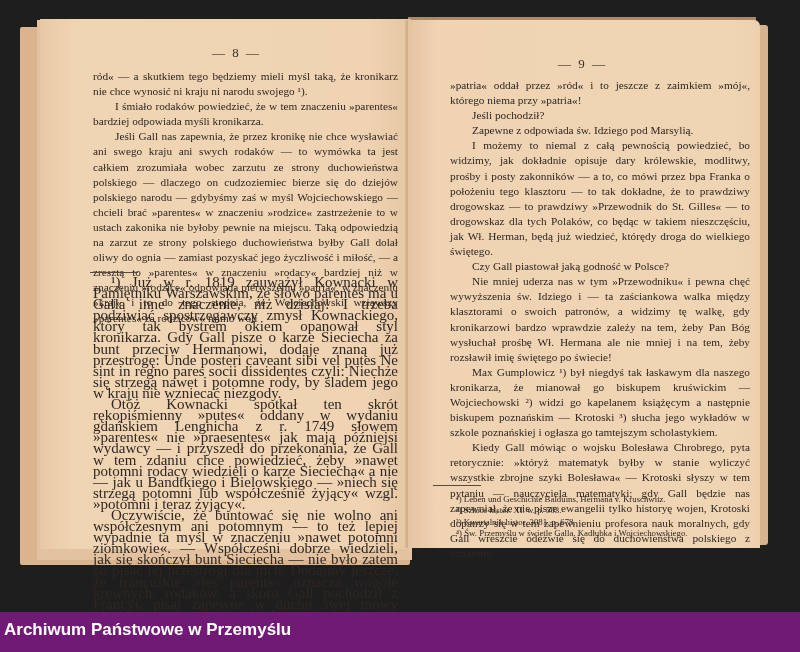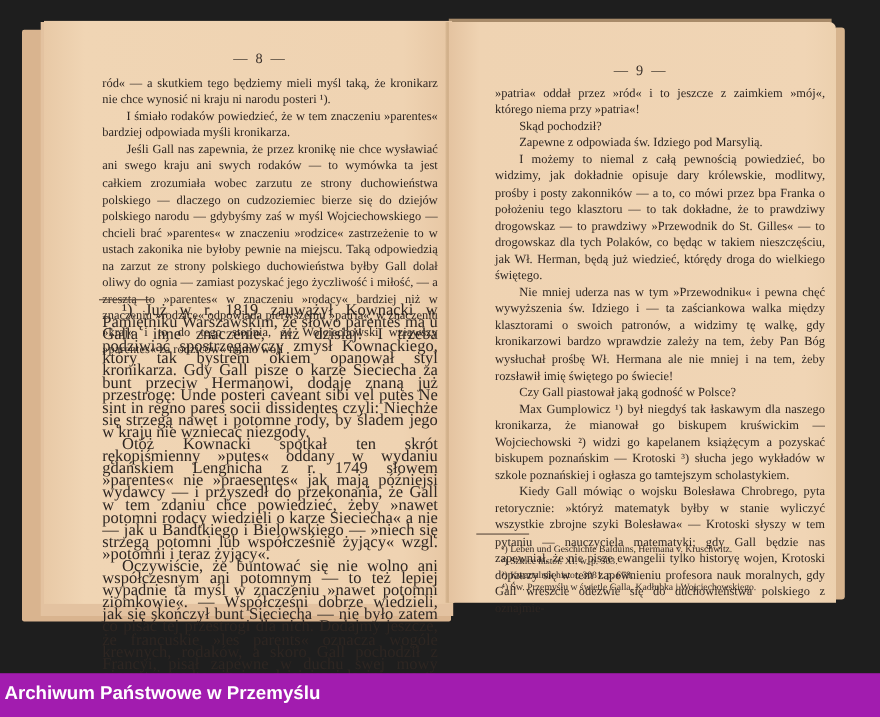--- a/index.html
+++ b/index.html
@@ -18,59 +18,59 @@
   .pagenum { position:absolute; font-size:13px; letter-spacing:2px; color:#3a302a; }
   .body-text { position:absolute; font-size:11.3px; line-height:15.1px; text-align:justify; color:#2e2622; }
   .body-text p { margin:0; }
   .body-text p.ind { text-indent:22px; }
   .notes { position:absolute; font-size:15px; line-height:11.1px; text-align:justify; color:#2e2622; }
   .notes p { margin:0; }
   .notes p.ind { text-indent:18px; }
   .rule { position:absolute; height:1px; background:#5a4a3e; }
   .rnotes { position:absolute; font-size:8.8px; line-height:11.3px; color:#2e2622; }
   .rnotes div { white-space:nowrap; }
-  .banner { position:absolute; left:0; top:612px; width:800px; height:40px; background:#a21caf; }
+  .banner { position:absolute; left:0; top:612px; width:800px; height:40px; background:#701a75; }
   .banner-text { position:absolute; left:4px; top:8px; font-family:"Liberation Sans", "DejaVu Sans", sans-serif; font-weight:bold; font-size:17px; color:#ffffff; }
 </style>
 </head>
 <body>
 
 <div class="scan">
   <div class="page-stack-left"></div>
   <div class="page-stack-left2"></div>
   <div class="right-top-edge"></div>
   <div class="right-edge"></div>
 
   <div class="page left">
     <div class="pagenum" style="left:172px; top:26px;">— 8 —</div>
     <div class="body-text" style="left:53px; top:50px; width:305px;">
-      <p>ród« — a skutkiem tego będziemy mieli myśl taką, że kronikarz nie chce wynosić ni kraju ni narodu posteri ¹).</p>
+      <p>ród« — a skutkiem tego będziemy mieli myśl taką, że kronikarz nie chce wynosić ni kraju ni narodu swojego ¹).</p>
       <p class="ind">I śmiało rodaków powiedzieć, że w tem znaczeniu »parentes« bardziej odpowiada myśli kronikarza.</p>
       <p class="ind">Jeśli Gall nas zapewnia, że przez kronikę nie chce wysławiać ani swego kraju ani swych rodaków — to wymówka ta jest całkiem zrozumiała wobec zarzutu ze strony duchowieństwa polskiego — dlaczego on cudzoziemiec bierze się do dziejów polskiego narodu — gdybyśmy zaś w myśl Wojciechowskiego — chcieli brać »parentes« w znaczeniu »rodzice« zastrzeżenie to w ustach zakonika nie byłoby pewnie na miejscu. Taką odpowiedzią na zarzut ze strony polskiego duchowieństwa byłby Gall dolał oliwy do ognia — zamiast pozyskać jego życzliwość i miłość, — a zresztą to »parentes« w znaczeniu »rodacy« bardziej niż w znaczeniu »rodzice« odpowiada pierwszemu »patria«, w znaczeniu »kraj« i to do tego stopnia, że Wojciechowski wziąwszy »parentes« za rodziców« mimo woli</p>
     </div>
     <div class="rule" style="left:50px; top:253px; width:48px;"></div>
     <div class="notes" style="left:53px; top:258px; width:305px;">
       <p class="ind">¹) Już w r. 1819 zauważył Kownacki w Pamiętniku Warszawskim, że słowo parentes ma u Galla inne znaczenie, niż dzisiaj! I trzeba podziwiać spostrzegawczy zmysł Kownackiego, który tak bystrem okiem opanował styl kronikarza. Gdy Gall pisze o karze Sieciecha za bunt przeciw Hermanowi, dodaje znaną już przestrogę: Unde posteri caveant sibi vel putes Ne sint in regno pares socii dissidentes czyli: Niechże się strzegą nawet i potomne rody, by śladem jego w kraju nie wzniecać niezgody.</p>
       <p class="ind">Otóż Kownacki spotkał ten skrót rękopiśmienny »putes« oddany w wydaniu gdańskiem Lengnicha z r. 1749 słowem »parentes« nie »praesentes« jak mają późniejsi wydawcy — i przyszedł do przekonania, że Gall w tem zdaniu chce powiedzieć, żeby »nawet potomni rodacy wiedzieli o karze Sieciecha« a nie — jak u Bandtkiego i Bielowskiego — »niech się strzegą potomni lub współcześnie żyjący« wzgl. »potomni i teraz żyjący«.</p>
       <p class="ind">Oczywiście, że buntować się nie wolno ani współczesnym ani potomnym — to też lepiej wypadnie ta myśl w znaczeniu »nawet potomni ziomkowie«. — Współcześni dobrze wiedzieli, jak się skończył bunt Sieciecha — nie było zatem co pisać tej przestrogi dla nich. Dodajmy jeszcze, że francuskie »les parents« oznacza wogóle krewnych, rodaków, a skoro Gall pochodził z Francyi, pisał zapewne w duchu swej mowy ojczystej, nadto, że i w dzisiejszej łacinie ma to samo znaczenie — mianowicie w modlitwie, którą kapłan odmawia przed mszą św. ne reminiscaris Domine delicta nostra vel parentum nostrorum. — Tu kapłan modli się wogóle o przebaczeniu grzechów nie tylko swoich lecz wogóle wszystkich wiernych a widać to z tego »nostra« więc i parentes trzeba tu brać w ogólnem nie w szkolnem znaczeniu!</p>
     </div>
   </div>
 
   <div class="gutter"></div>
 
   <div class="page right">
     <div class="pagenum" style="left:150px; top:36px;">— 9 —</div>
     <div class="body-text" style="left:42px; top:58px; width:300px;">
       <p>»patria« oddał przez »ród« i to jeszcze z zaimkiem »mój«, którego niema przy »patria«!</p>
-      <p class="ind">Skąd pochodził?</p>
+      <p class="ind">Jeśli pochodził?</p>
       <p class="ind">Zapewne z odpowiada św. Idziego pod Marsylią.</p>
       <p class="ind">I możemy to niemal z całą pewnością powiedzieć, bo widzimy, jak dokładnie opisuje dary królewskie, modlitwy, prośby i posty zakonników — a to, co mówi przez bpa Franka o położeniu tego klasztoru — to tak dokładne, że to prawdziwy drogowskaz — to prawdziwy »Przewodnik do St. Gilles« — to drogowskaz dla tych Polaków, co będąc w takiem nieszczęściu, jak Wł. Herman, będą już wiedzieć, którędy droga do wielkiego świętego.</p>
+      <p class="ind">Czy Gall piastował jaką godność w Polsce?</p>
       <p class="ind">Nie mniej uderza nas w tym »Przewodniku« i pewna chęć wywyższenia św. Idziego i — ta zaściankowa walka między klasztorami o swoich patronów, a widzimy tę walkę, gdy kronikarzowi bardzo wprawdzie zależy na tem, żeby Pan Bóg wysłuchał prośbę Wł. Hermana ale nie mniej i na tem, żeby rozsławił imię świętego po świecie!</p>
-      <p class="ind">Czy Gall piastował jaką godność w Polsce?</p>
-      <p class="ind">Max Gumplowicz ¹) był niegdyś tak łaskawym dla naszego kronikarza, że mianował go biskupem kruświckim — Wojciechowski ²) widzi go kapelanem książęcym a pozyskać biskupem poznańskim — Krotoski ³) słucha jego wykładów w szkole poznańskiej i ogłasza go tamtejszym scholastykiem.</p>
+      <p class="ind">Max Gumplowicz ¹) był niegdyś tak łaskawym dla naszego kronikarza, że mianował go biskupem kruświckim — Wojciechowski ²) widzi go kapelanem książęcym a następnie biskupem poznańskim — Krotoski ³) słucha jego wykładów w szkole poznańskiej i ogłasza go tamtejszym scholastykiem.</p>
       <p class="ind">Kiedy Gall mówiąc o wojsku Bolesława Chrobrego, pyta retorycznie: »któryż matematyk byłby w stanie wyliczyć wszystkie zbrojne szyki Bolesława« — Krotoski słyszy w tem pytaniu — nauczyciela matematyki; gdy Gall będzie nas zapewniał, że nie pisze ewangelii tylko historyę wojen, Krotoski dopatrzy się w tem zapewnieniu profesora nauk moralnych, gdy Gall wreszcie odezwie się do duchowieństwa polskiego z oznajmie-</p>
     </div>
     <div class="rule" style="left:25px; top:465px; width:48px;"></div>
     <div class="rnotes" style="left:48px; top:474px; width:290px;">
       <div>¹) Leben und Geschichte Balduins, Hermana v. Kruschwitz.</div>
       <div>²) Szkice histor. XI. w. p. 503.</div>
       <div>³) Kwartalnik histor. 3081. p. 678.</div>
       <div>⁴) Św. Przemyślu w świetle Galla, Kadłubka i Wojciechowskiego.</div>
     </div>
   </div>

